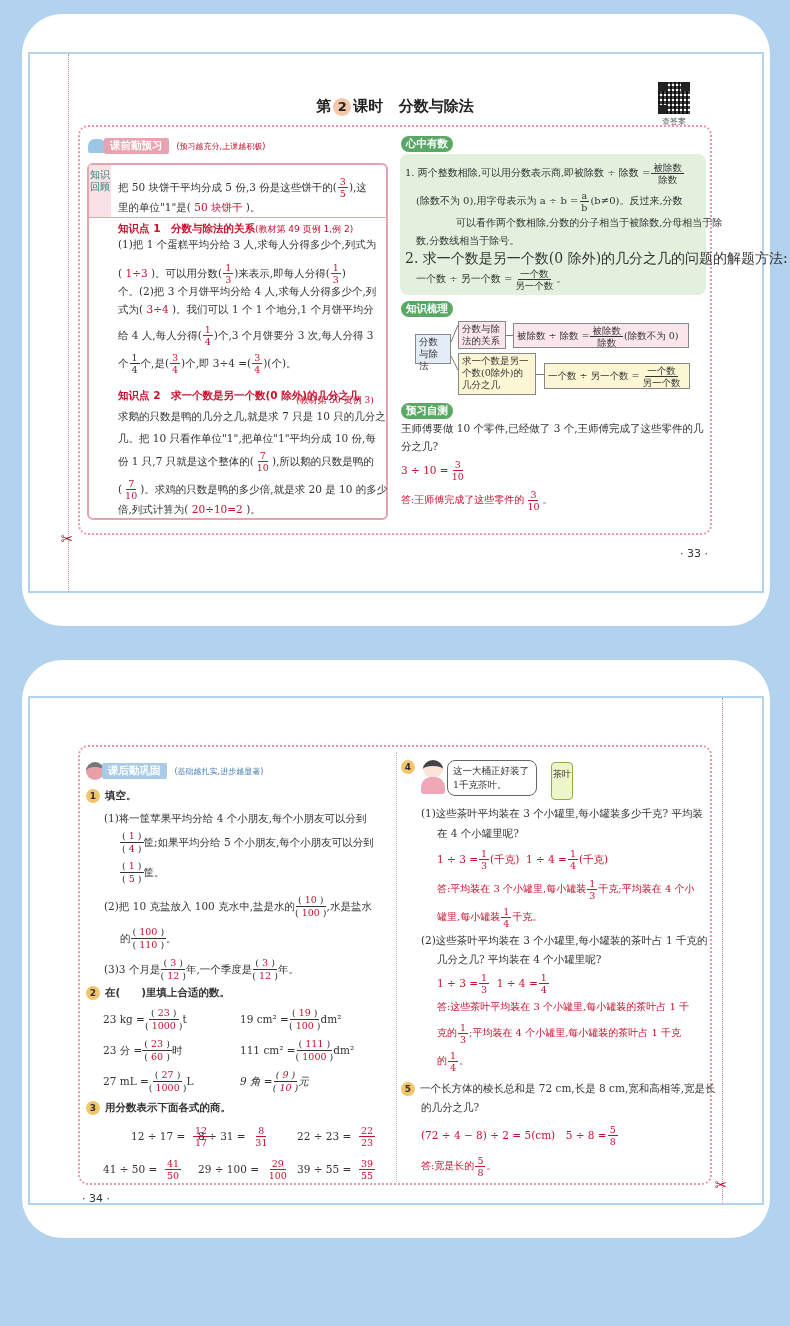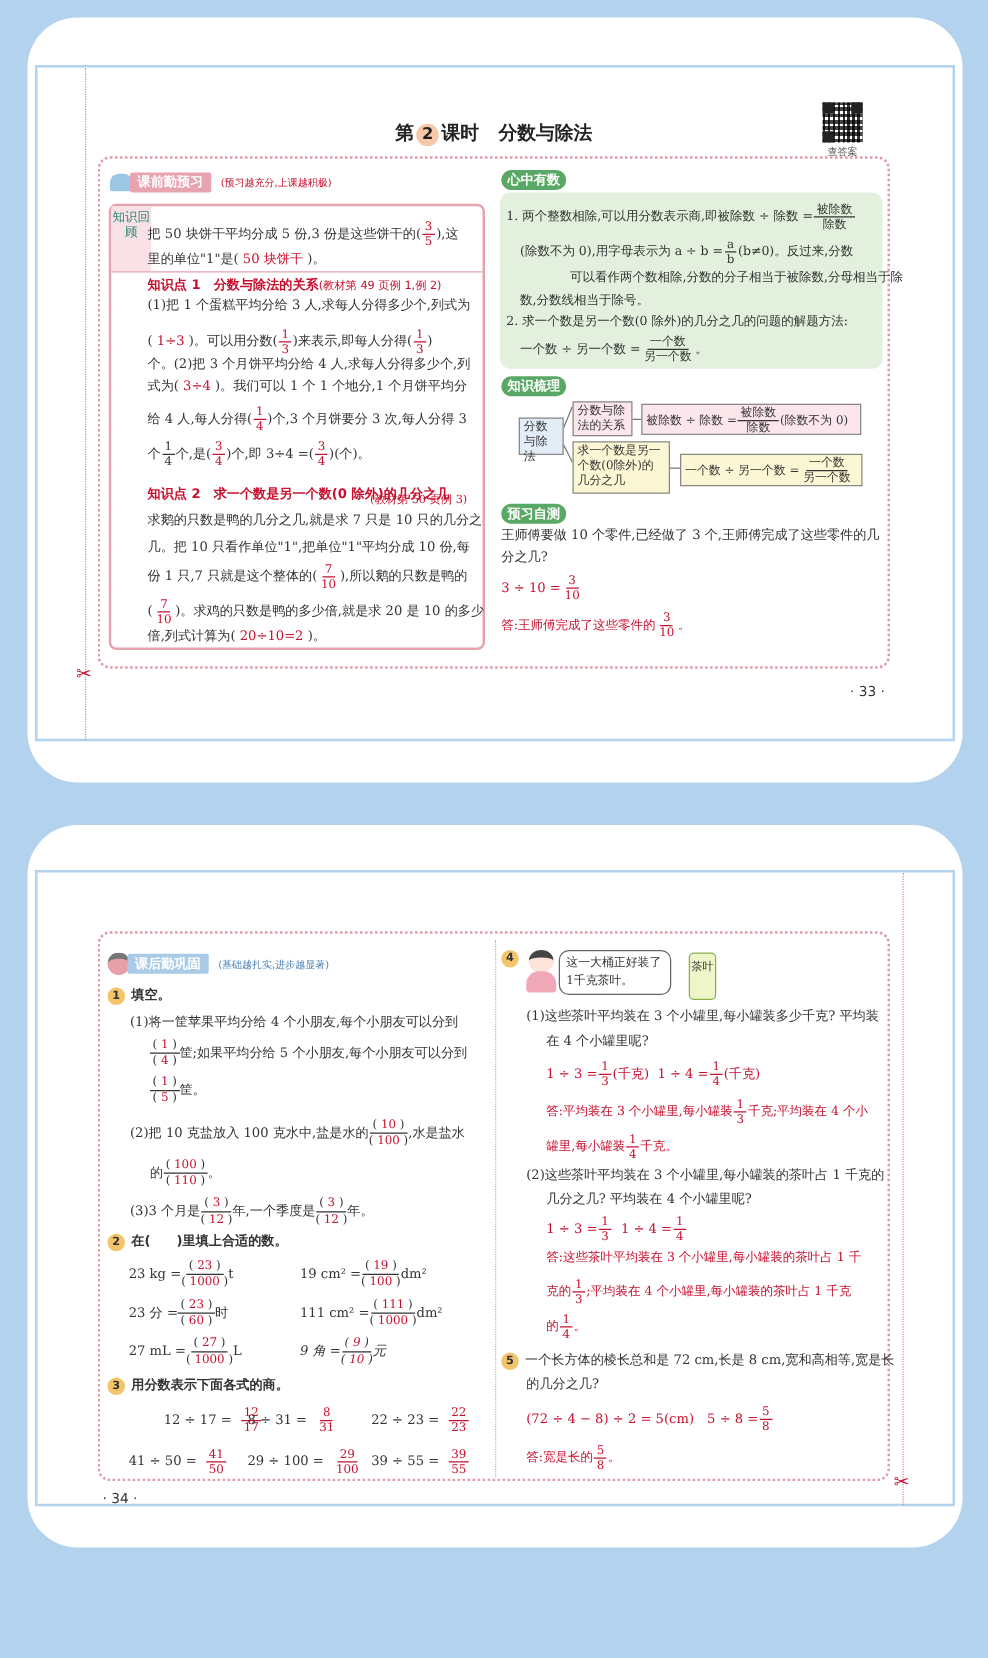--- a/index.html
+++ b/index.html
@@ -24,21 +24,21 @@
         repeating-linear-gradient(90deg,#333 0 2px,#fff 2px 4px),
         repeating-linear-gradient(0deg,#444 0 3px,#fff 3px 5px);
       background-blend-mode:normal,normal,normal,multiply,normal;}
   .qr-label{position:absolute;left:656px;top:116px;font-size:8px;color:#555;width:36px;text-align:center;}
   .sec-tag{position:absolute;display:flex;align-items:center;font-family:"DejaVu Sans",sans-serif;}
   .sec-tag .pill{padding:1px 6px;color:#fff;font-weight:bold;font-size:10.5px;border-radius:2px;}
   .sec-tag .sub{font-size:8px;margin-left:8px;}
   .ico-book{width:18px;height:14px;border-radius:7px 7px 2px 2px;background:#9cc6e6;margin-right:-2px;}
   .ico-girl{width:18px;height:18px;border-radius:50%;background:#e8a0a8;margin-right:-2px;border-top:5px solid #777;}
   .pinkbox{position:absolute;left:87px;top:163px;width:301px;height:357px;border:2px solid #e5a3ae;border-radius:6px;background:#fff;}
-  .pinkbox .side{position:absolute;left:0;width:32px;background:#f9e1e5;color:#2d8a7a;font-family:"DejaVu Sans",sans-serif;font-size:10px;text-align:center;line-height:12px;padding-top:4px;}
+  .pinkbox .side{position:absolute;left:0;width:22px;background:#f9e1e5;color:#2d8a7a;font-family:"DejaVu Sans",sans-serif;font-size:10px;text-align:center;line-height:12px;padding-top:4px;}
   .pinkbox .divider{position:absolute;left:0;right:0;top:52px;border-top:1.5px solid #e5a3ae;}
   .line{position:absolute;white-space:nowrap;font-size:10.5px;line-height:14px;}
   .red{color:#c8102e;}
   .kp{color:#c8102e;font-family:"DejaVu Sans",sans-serif;font-weight:bold;}
   .kp-ref{color:#c8102e;font-size:9px;font-weight:normal;}
   .frac{display:inline-flex;flex-direction:column;align-items:center;vertical-align:middle;font-size:9.5px;line-height:11px;margin:0 1px;}
   .frac .n{border-bottom:1px solid currentColor;padding:0 2px;}
   .frac .d{padding:0 2px;}
   .green-tag{position:absolute;background:#5aa865;color:#fff;font-weight:bold;font-size:10.5px;padding:1px 5px;border-radius:8px;font-family:"DejaVu Sans",sans-serif;}
   .greenbox{position:absolute;left:400px;top:154px;width:306px;height:141px;background:#e3f0dd;border-radius:8px;}
@@ -159,21 +159,21 @@
     </span>
 </div>
 <div class="line" style="left:416px;top:190px;font-size:10px;">
   <span>(除数不为 0),用字母表示为 a ÷ b =</span><span class="frac">
       <span class="n">a</span>
       <span class="d">b</span>
     </span><span>(b≠0)。反过来,分数</span>
 </div>
 <div class="line" style="left:416px;top:216px;font-size:10px;margin-left:40px;">可以看作两个数相除,分数的分子相当于被除数,分母相当于除</div>
 <div class="line" style="left:416px;top:234px;font-size:10px;">数,分数线相当于除号。</div>
-<div class="line" style="left:405px;top:251px;font-size:10px;">2. 求一个数是另一个数(0 除外)的几分之几的问题的解题方法:</div>
+<div class="line" style="left:405px;top:251px;font-size:14px;">2. 求一个数是另一个数(0 除外)的几分之几的问题的解题方法:</div>
 <div class="line" style="left:416px;top:268px;font-size:10px;">
   <span>一个数 ÷ 另一个数 =</span><span class="frac">
       <span class="n">一个数</span>
       <span class="d">另一个数</span>
     </span><span>。</span>
 </div>
 
 <div class="green-tag" style="left:401px;top:301px;">知识梳理</div>
 <div class="mind blue" style="left:415px;top:334px;width:36px;height:30px;">分数与除法</div>
 <svg style="position:absolute;left:451px;top:322px;" width="8" height="54">

